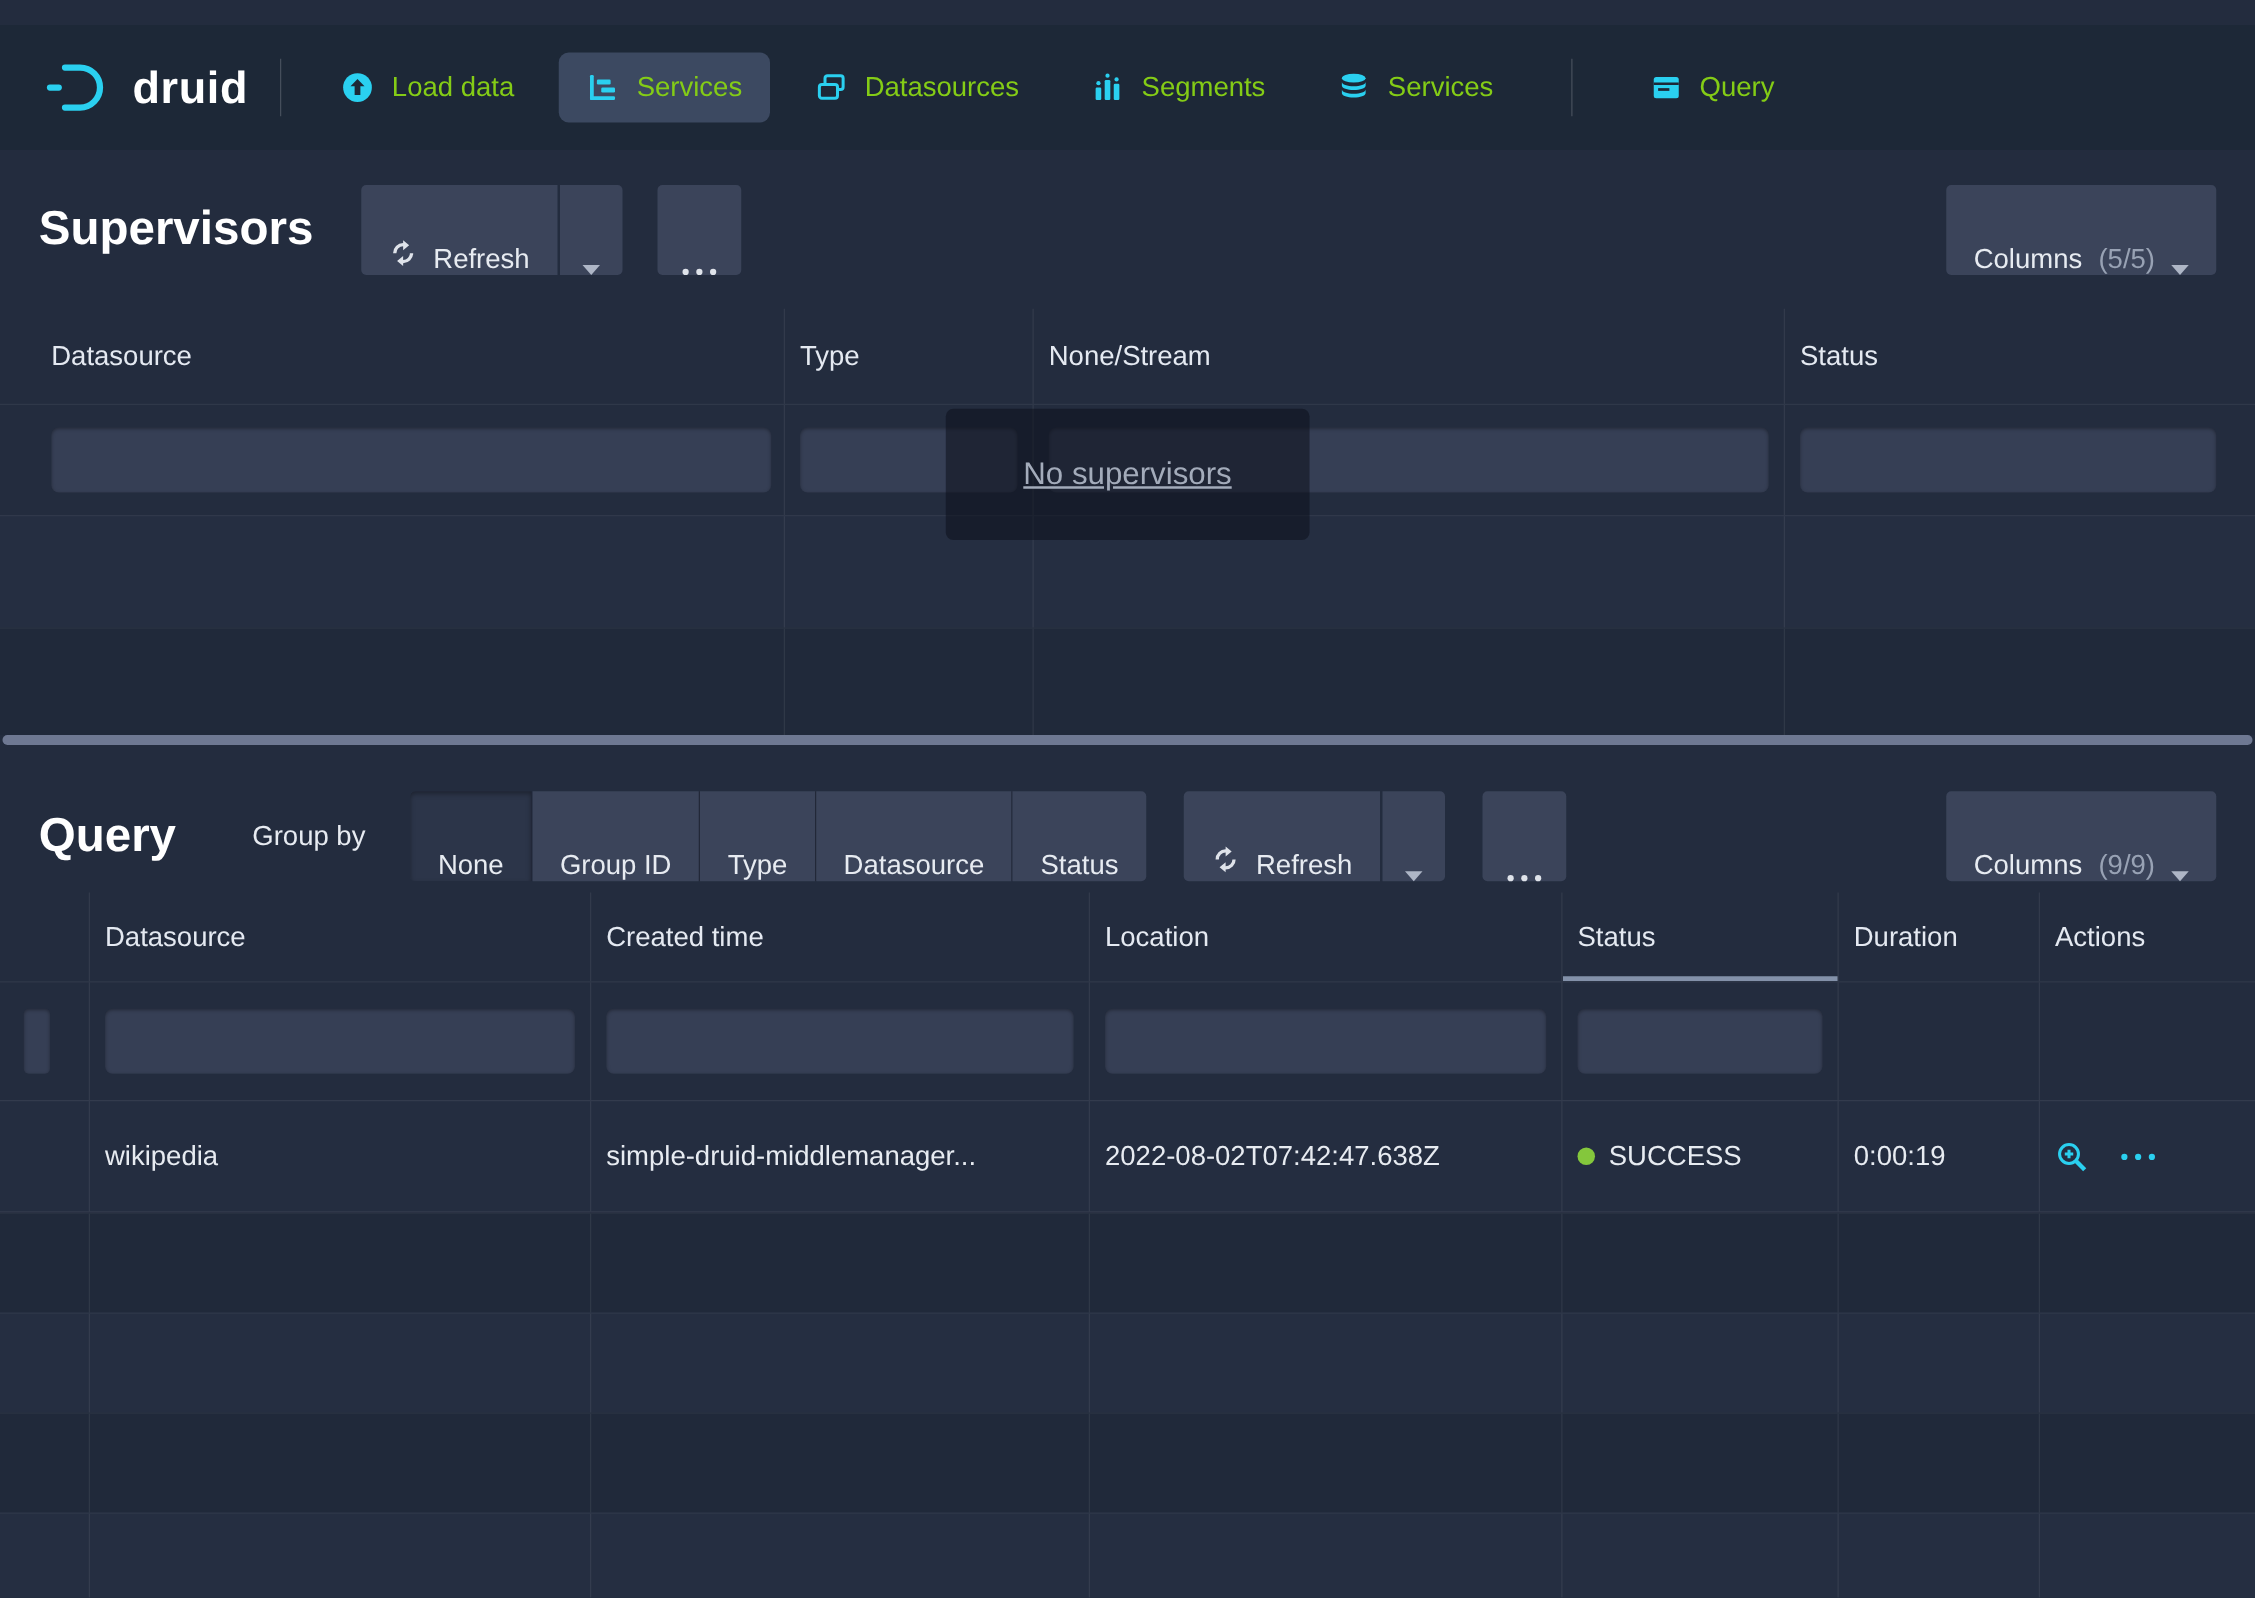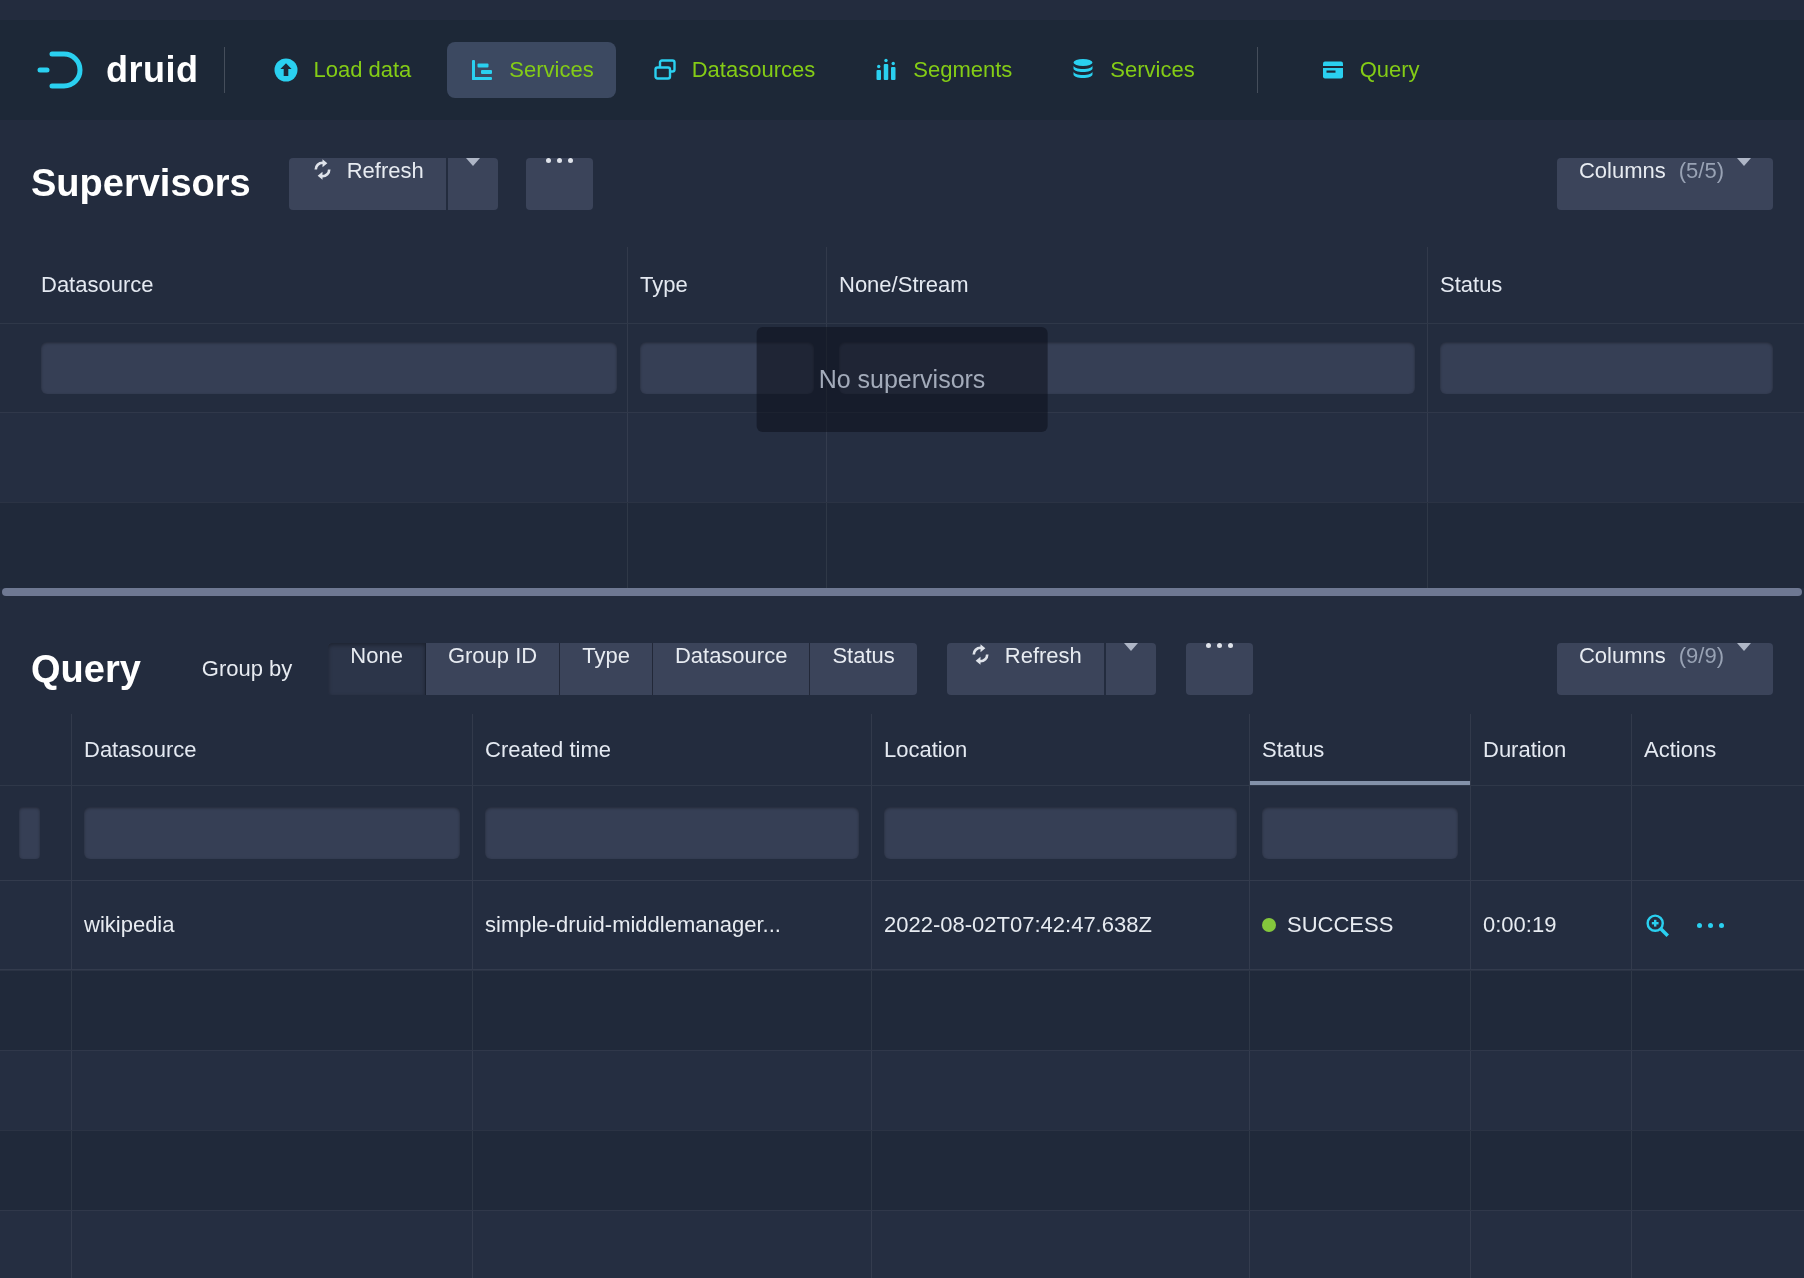--- a/index.html
+++ b/index.html
@@ -30,23 +30,23 @@
   .nav-item.active { background:#3c4961; }
   .nav-item svg { display:block; }
   .accent-icon { color:#2ad0f0; }
 
   
   .controls { display:flex; align-items:center; padding:0 31px; }
   .controls.sup { height:127px; }
   .controls.tsk { height:90px; }
   .page-title { font-size:38px; font-weight:700; margin:0; color:#ffffff; }
   .btn {
-    height:52px; background:#3b445a; border:none; border-radius:4px;
+    height:72px; background:#3b445a; border:none; border-radius:4px;
     color:#e7ebf1; font-size:22px; font-family:inherit;
-    display:inline-flex; align-items:flex-start; gap:13px;
+    display:inline-flex; align-items:flex-end; gap:13px;
     padding:0 22px; cursor:pointer; white-space:nowrap;
   }
   .btn-group { display:flex; gap:2px; }
   .btn-group .btn:first-child { border-radius:4px 0 0 4px; }
   .btn-group .btn:last-child  { border-radius:0 4px 4px 0; }
   .caret {
     width:0; height:0; display:inline-block;
     border-left:7px solid transparent; border-right:7px solid transparent;
     border-top:8px solid #aeb6c6;
   }
@@ -96,21 +96,21 @@
   .sup-table .erow.last { height:86px; }
   .tsk-table .erow { height:80px; }
   .shade-a { background:#252e41; }
   .shade-b { background:#20293a; }
   .data-row { height:90px; background:#242d40; border-top:1px solid rgba(255,255,255,0.07);
               border-bottom:1px solid rgba(255,255,255,0.07); cursor:pointer; }
   .sup-table { position:relative; }
   .empty-overlay {
     position:absolute; top:80px; left:50%; transform:translateX(-50%);
     background:rgba(13,17,27,0.55); border-radius:6px;
-    padding:38px 62px; font-size:25px; color:#a3abba;
+    padding:38px 62px; font-size:25px; color:#a3abba;text-decoration:underline;
   }
   .hscrollbar { height:8px; background:#6e7892; border-radius:4px; margin:0 2px; cursor:grab; }
 
   .tasks-section { padding-top:28px; }
 
   .status-dot { width:14px; height:14px; border-radius:50%; background:#84c73c; margin-right:11px; flex:none; }
   .actions-cell { gap:26px; color:#2ad0f0; }
   .icon-btn { background:none; border:none; padding:0; color:#2ad0f0; cursor:pointer; display:inline-flex; }
 </style>
 </head>

